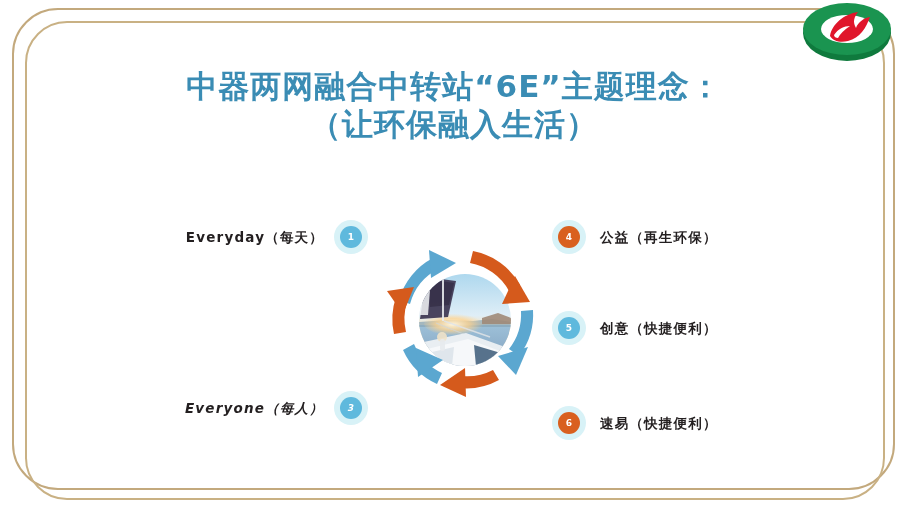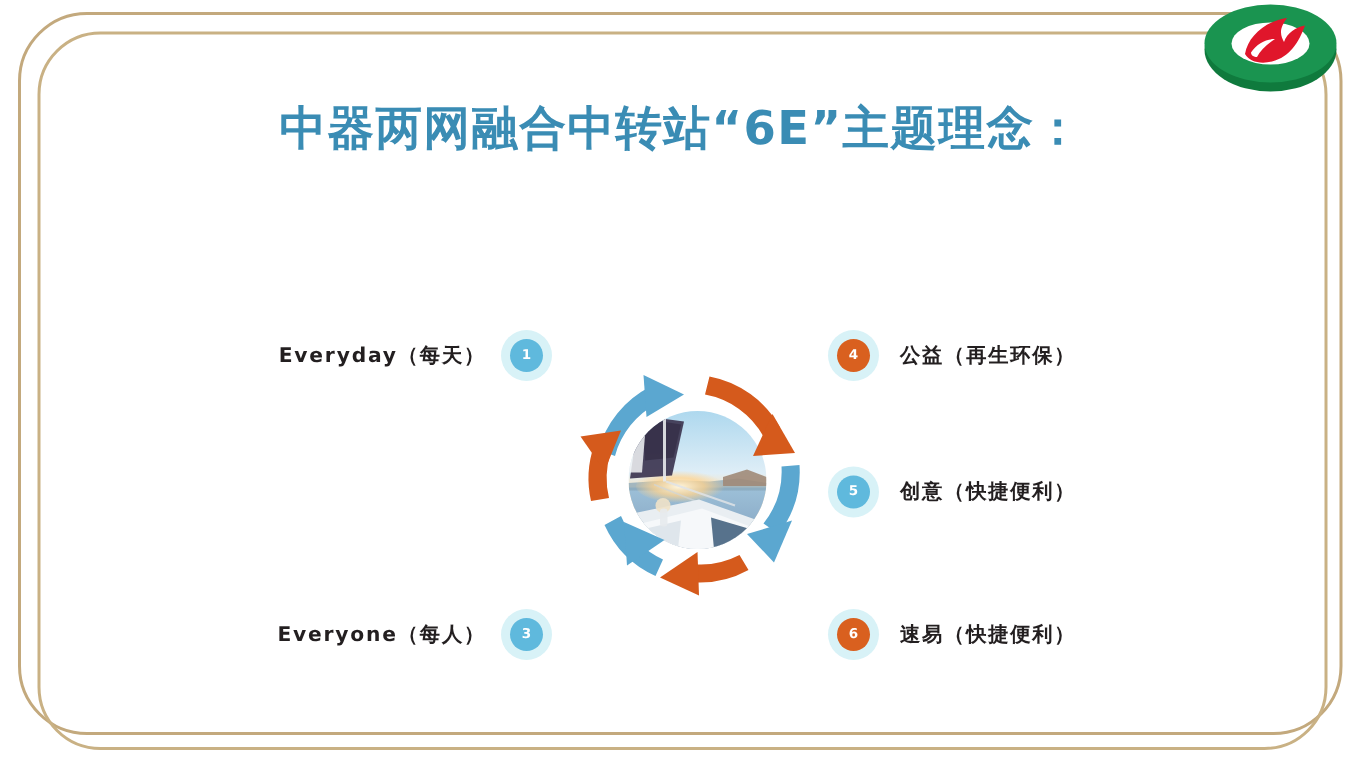--- a/index.html
+++ b/index.html
@@ -160,20 +160,21 @@
       <ellipse cx="49" cy="27" rx="44" ry="26" fill="#1a9450"></ellipse>
       <ellipse cx="49" cy="27" rx="26" ry="14" fill="#ffffff"></ellipse>
       <path d="M32 34 C34 22 46 12 60 10 C54 18 56 22 58 26 C60 20 66 16 72 15
                C68 26 62 36 50 39 C42 41 35 39 32 34 Z" fill="#e0162b"></path>
       <path d="M36 33 C40 27 46 24 52 24 C46 28 42 32 40 36 C38 36 36 35 36 33 Z" fill="#ffffff"></path>
     </svg>
   </div>
 
   <div class="title-block">
     <div class="title-line">中器两网融合中转站“6E”主题理念：</div>
+    <div class="title-line">（让环保融入生活）</div>
   </div>
 
   <div class="diagram">
 
     <div class="ring-wrap">
       <svg width="190" height="190" viewBox="0 0 190 190">
         <defs>
           <clipPath id="photoClip">
             <circle cx="95" cy="95" r="46"></circle>
           </clipPath>
@@ -251,21 +252,21 @@
     </div>
 
     <div class="item left" style="top:17px;">
       <span class="item-text">Everyday（每天）</span>
       <span class="badge blue">
         <span class="dot">1</span>
       </span>
     </div>
 
 
-    <div class="item left" style="top:203px;">
+    <div class="item left" style="top:188px;font-style:italic;">
       <span class="item-text">Everyone（每人）</span>
       <span class="badge blue">
         <span class="dot">3</span>
       </span>
     </div>
 
     <div class="item right" style="top:17px;">
       <span class="badge orange">
         <span class="dot">4</span>
       </span>

